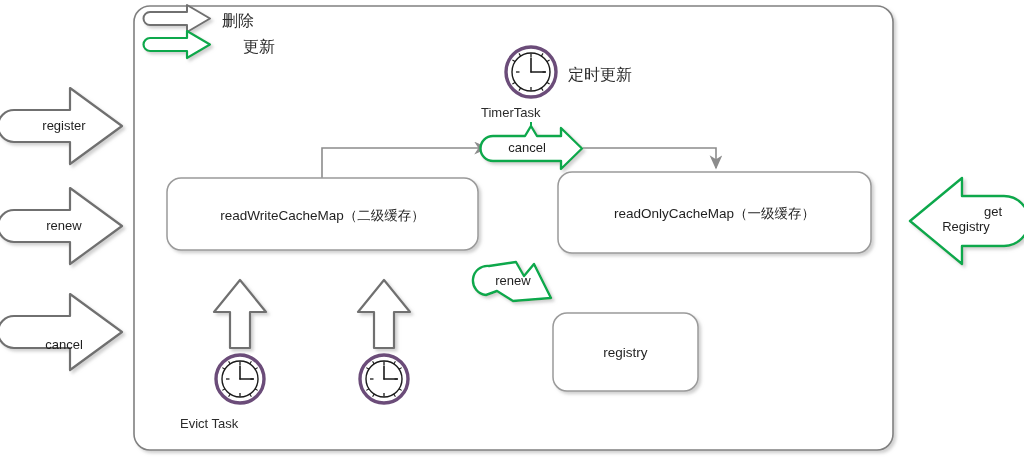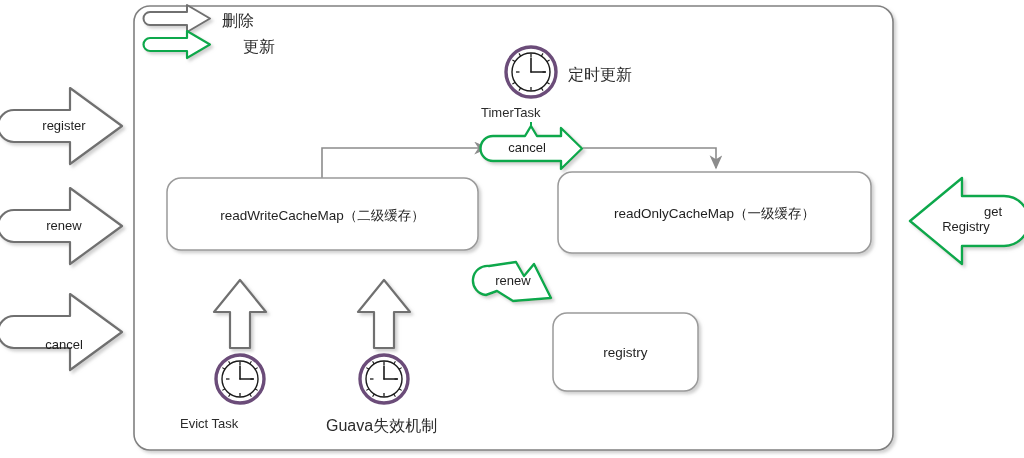--- a/index.html
+++ b/index.html
@@ -193,15 +193,14 @@
   <div class="lbl" style="left:481px; top:105px; width:100px;">TimerTask</div>
 
   <div class="arrow-text" style="left:496px; top:141px; width:62px;">cancel</div>
   <div class="arrow-text" style="left:491px; top:274px; width:44px;">renew</div>
 
   <div class="box-label" style="left:167px; top:207px; width:311px;">readWriteCacheMap（二级缓存）</div>
   <div class="box-label" style="left:558px; top:205px; width:313px;">readOnlyCacheMap（一级缓存）</div>
   <div class="box-label" style="left:553px; top:345px; width:145px;">registry</div>
 
   <div class="lbl" style="left:180px; top:416px; width:110px;">Evict Task</div>
-  <div class="lbl cn" style="left:326px; top:416px; width:118px;">Guava失效机制</div>
 
 </div>
 
 </body></html>

